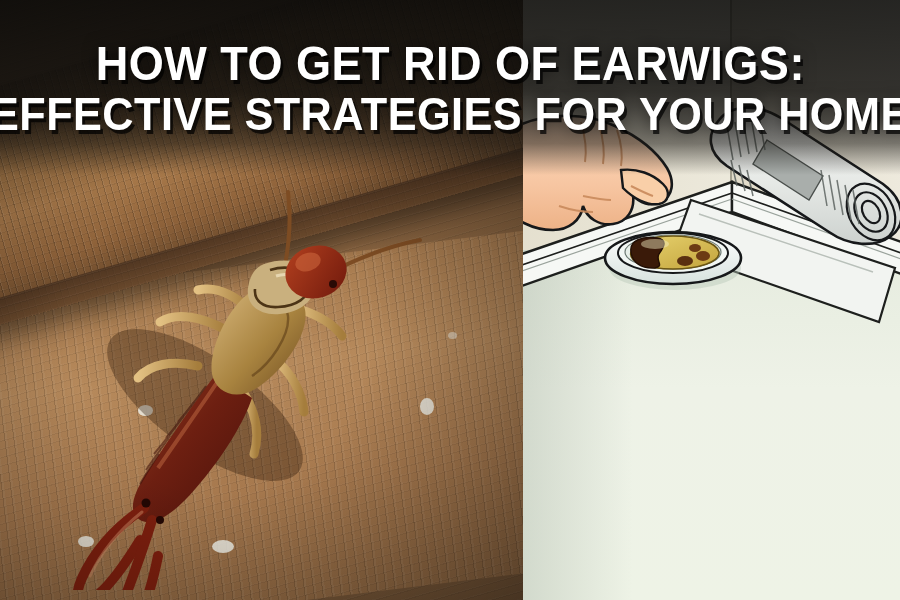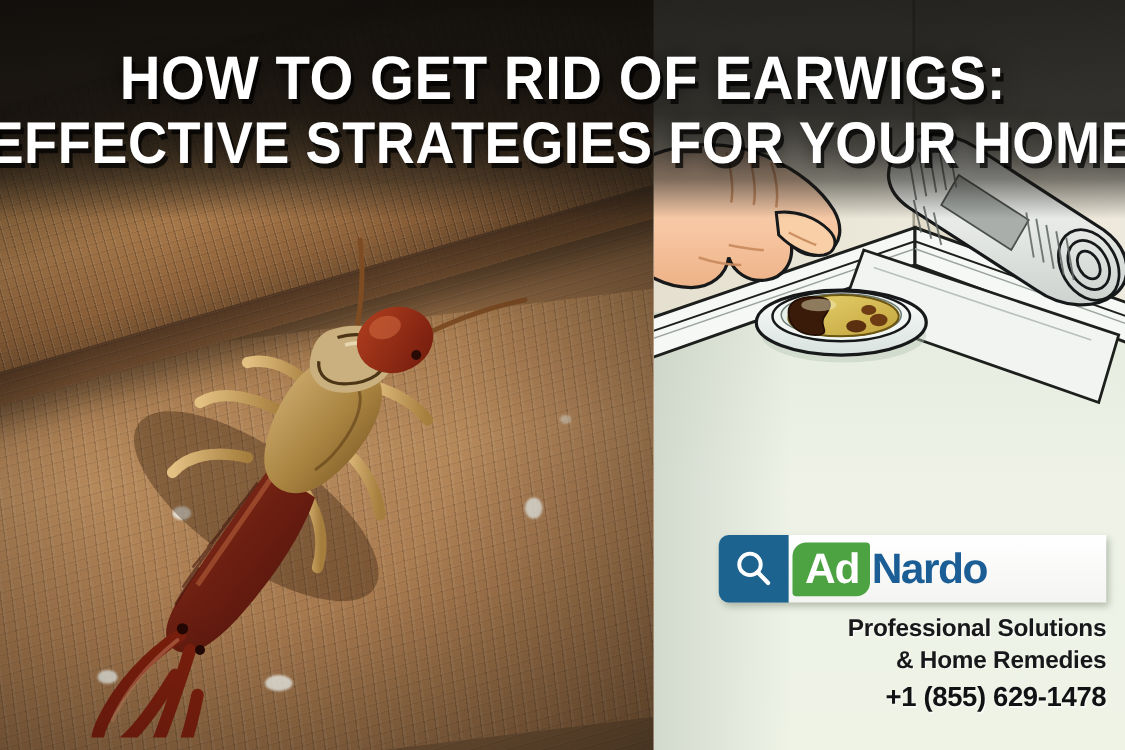--- a/index.html
+++ b/index.html
@@ -306,31 +306,14 @@
       </g>
     </svg>
   </div>
 
   <div id="title-band"></div>
   <div id="headline">
     <div class="tline" id="title-line-1">HOW TO GET RID OF EARWIGS:</div>
     <div class="tline" id="title-line-2">EFFECTIVE STRATEGIES FOR YOUR HOME</div>
   </div>
 
-  <div id="brand">
-    <div id="logo-row">
-      <div id="logo-mark" style="background: rgb(29, 99, 144);">
-        <svg width="34" height="34" viewBox="0 0 34 34">
-          <circle cx="14" cy="13.5" r="8.6" fill="none" stroke="#ffffff" stroke-width="3.1"></circle>
-          <line x1="20.2" y1="19.8" x2="28.5" y2="28.4" stroke="#ffffff" stroke-width="3.4" stroke-linecap="round"></line>
-        </svg>
-      </div>
-      <div id="logo-word">
-        <span class="ad-chip" style="background: rgb(77, 163, 66);">Ad</span>
-        <span class="nardo-word" style="color: rgb(27, 93, 149);">Nardo</span>
-      </div>
-    </div>
-    <div class="tagline">Professional Solutions</div>
-    <div class="tagline" style="margin-top:0">&amp; Home Remedies</div>
-    <div class="phone">+1 (855) 629-1478</div>
-  </div>
 
 </div>
 
 </body></html>

